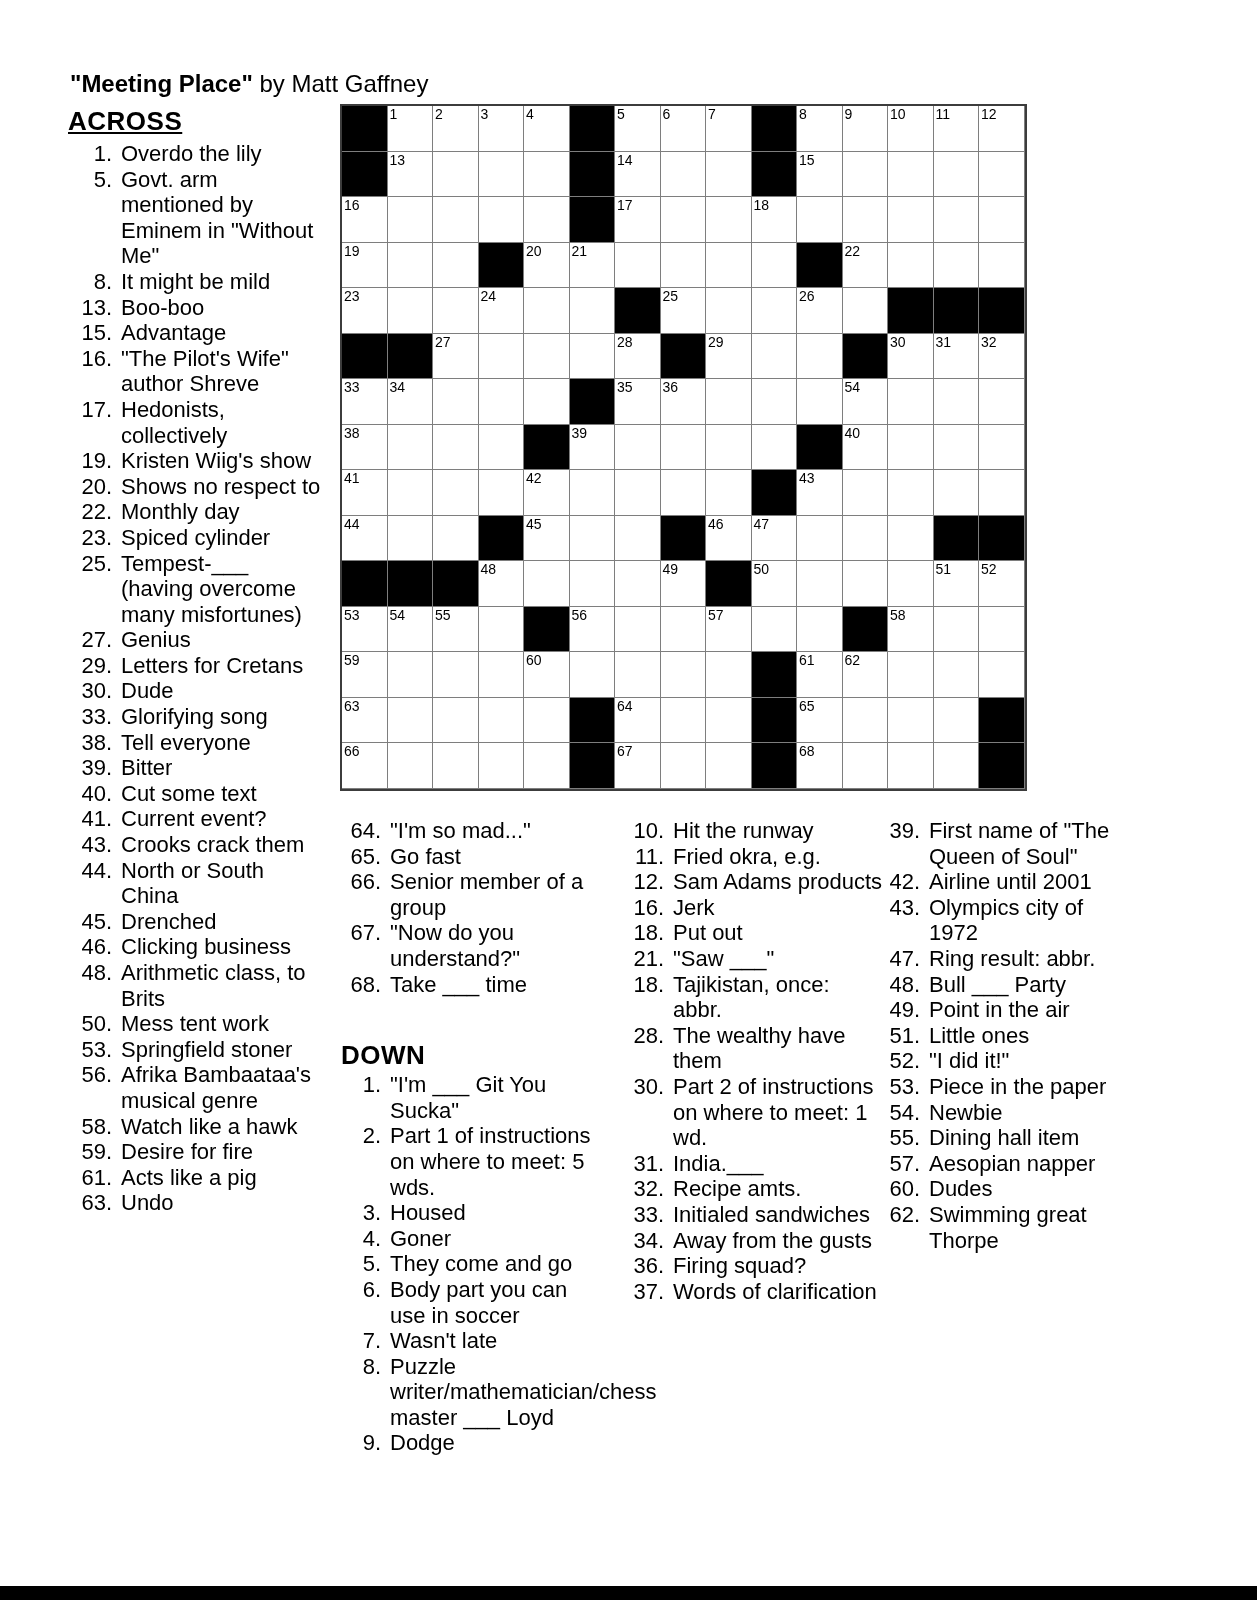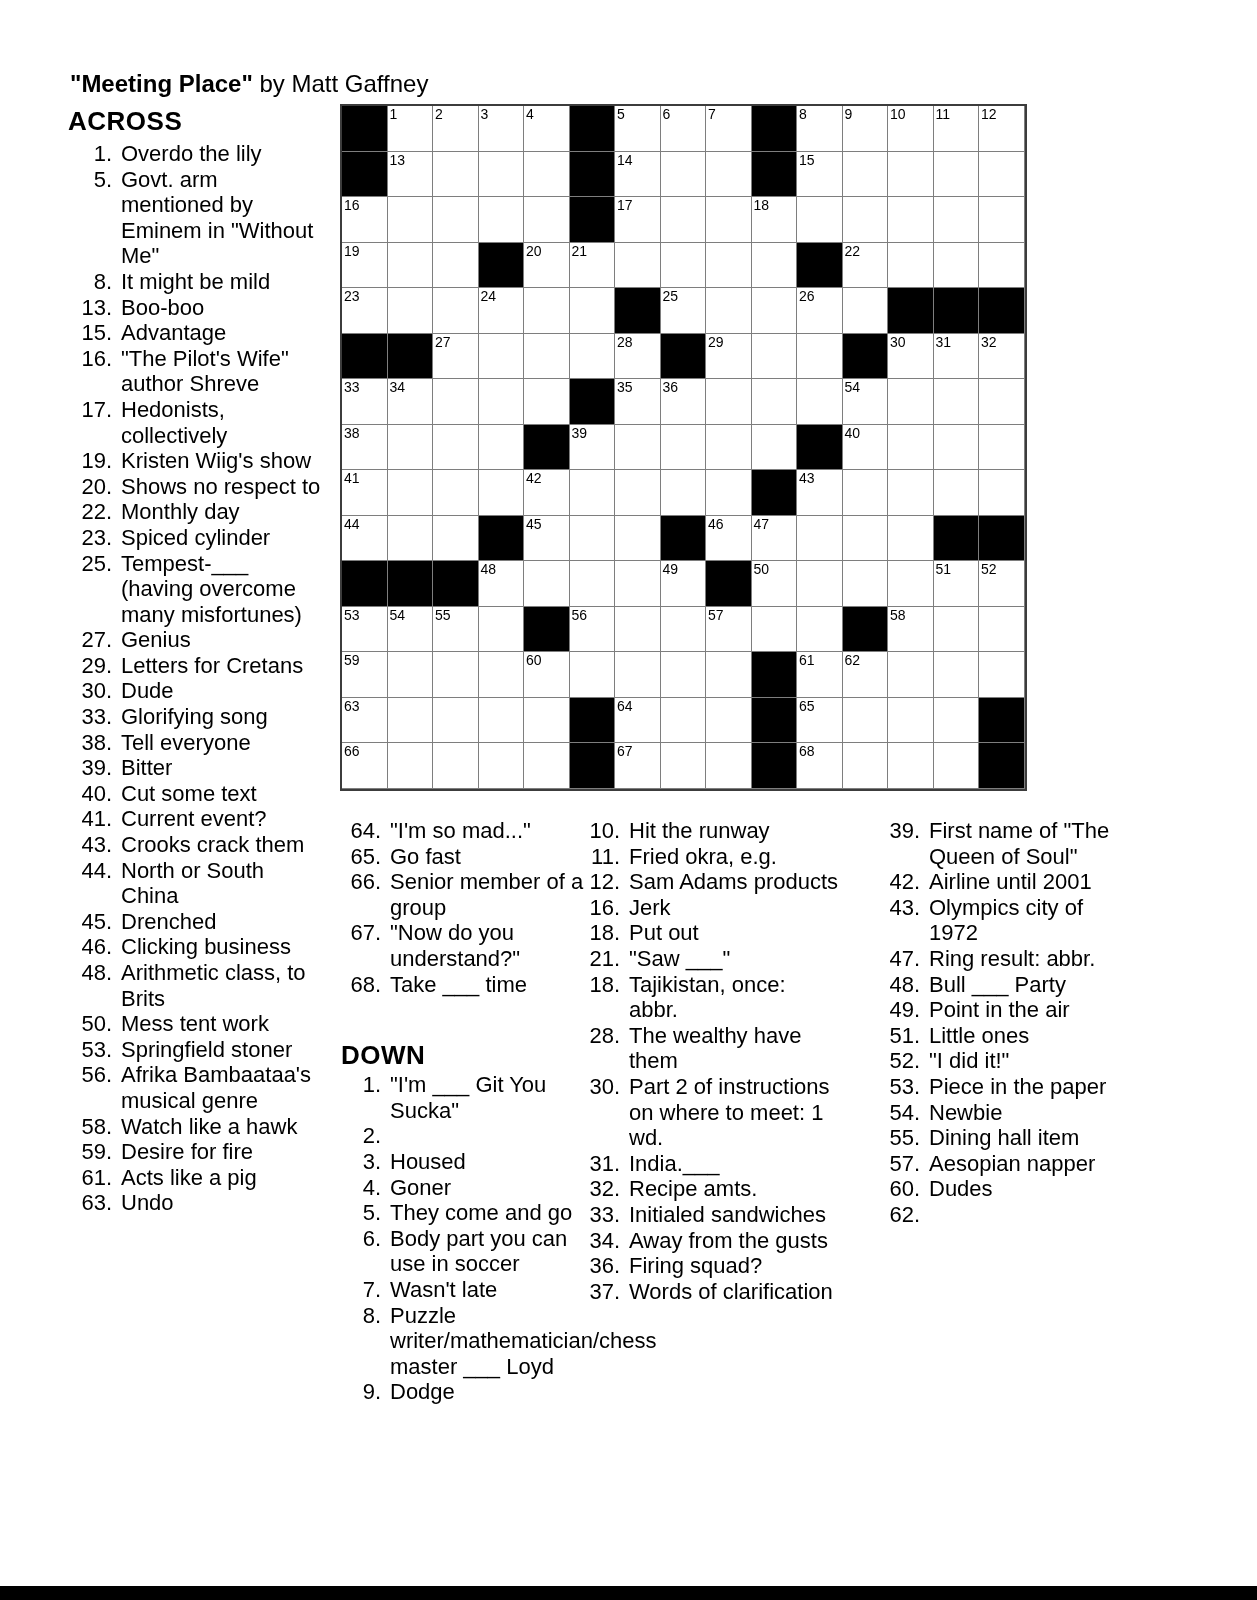--- a/index.html
+++ b/index.html
@@ -24,23 +24,23 @@
   .clue-col { position: absolute; font-size: 22px; line-height: 25.6px; }
   .clue-col h2 {
     font-family: "Liberation Sans", sans-serif;
     font-size: 26px;
     line-height: 30px;
     font-weight: bold;
     letter-spacing: 0.5px;
   }
   .col1 { left: 68px;  top: 106px; width: 254px; }
   .col2 { left: 337px; top: 818px; width: 263px; }
-  .col3 { left: 576px; top: 818px; width: 263px; }
+  .col3 { left: 620px; top: 818px; width: 263px; }
   .col4 { left: 876px; top: 818px; width: 253px; }
-  .col1 h2 { margin: 0 0 5px 0; }
+  .col1 h2 { margin: 0 0 5px 0; text-decoration: underline; }
   .col2 h2 { margin: 43px 0 2px 4px; }
   .clue-col ul { list-style: none; margin: 0; padding: 0; }
   .clue-col li { display: flex; align-items: flex-start; }
   .cnum {
     width: 44px; min-width: 44px;
     text-align: right;
     padding-right: 9px;
   }
   .ctxt { flex: 1 1 auto; }
   #grid {
@@ -606,20 +606,21 @@
         </li>
       </ul>
     <h2>DOWN</h2>
     <ul>
         <li>
           <span class="cnum">1.</span>
           <span class="ctxt">"I'm ___ Git You Sucka"</span>
         </li>
         <li>
           <span class="cnum">2.</span>
+          <span class="ctxt">Part 1 of instructions on where to meet: 5 wds.</span>
         </li>
         <li>
           <span class="cnum">3.</span>
           <span class="ctxt">Housed</span>
         </li>
         <li>
           <span class="cnum">4.</span>
           <span class="ctxt">Goner</span>
         </li>
         <li>
@@ -759,19 +760,20 @@
         <li>
           <span class="cnum">57.</span>
           <span class="ctxt">Aesopian napper</span>
         </li>
         <li>
           <span class="cnum">60.</span>
           <span class="ctxt">Dudes</span>
         </li>
         <li>
           <span class="cnum">62.</span>
+          <span class="ctxt">Swimming great Thorpe</span>
         </li>
       </ul>
   </div>
 
   <div class="bottom-bar"></div>
 
 </div>
 
 </body></html>

